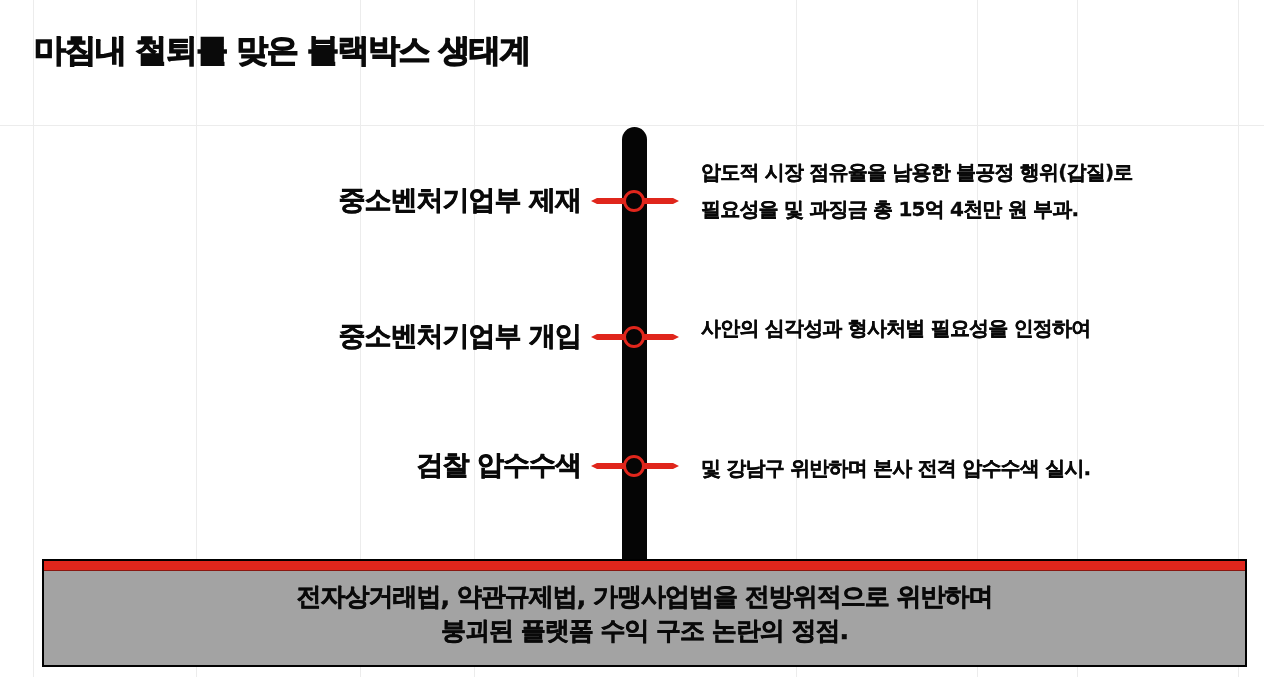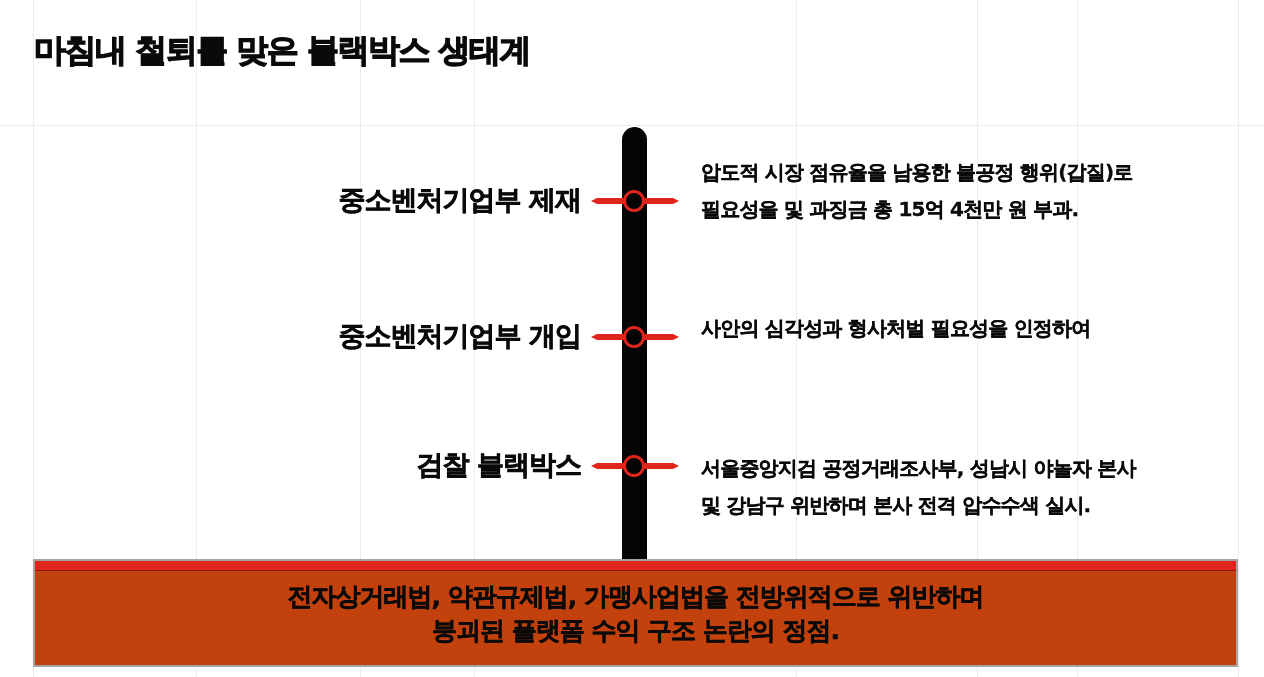--- a/index.html
+++ b/index.html
@@ -112,26 +112,26 @@
       font-weight: 700;
       letter-spacing: -0.8px;
       line-height: 29px;
       white-space: nowrap;
       color: #0a0a0a;
       -webkit-text-stroke: 0.3px #0a0a0a;
     }
     .event-desc div { margin: 8px; }
     .summary-box {
       position: absolute;
-      left: 33px;
+      left: 42px;
       top: 559px;
       width: 1201px;
       height: 104px;
-      border: 2px solid #a3a3a3;
-      background: #c2410c;
+      border: 2px solid #000000;
+      background: #a3a3a3;
     }
     .summary-box .stripe {
       position: absolute;
       left: 0;
       right: 0;
       top: 0;
       height: 9px;
       background: #e0261c;
       border-bottom: 1px solid #8a1710;
     }
@@ -182,29 +182,28 @@
 <div class="connector" style="top:325px">
   <div class="tip-l"></div>
   <div class="bar"></div>
   <div class="tip-r"></div>
   <div class="dot"></div>
 </div>
 <div class="event-desc" style="top:306px">
   <div>사안의 심각성과 형사처벌 필요성을 인정하여</div>
 </div>
 
-<div class="event-label" style="top:447px">검찰 블랙박스</div>
+<div class="event-label" style="top:447px">검찰 압수수색</div>
 <div class="connector" style="top:454px">
   <div class="tip-l"></div>
   <div class="bar"></div>
   <div class="tip-r"></div>
   <div class="dot"></div>
 </div>
 <div class="event-desc" style="top:446px">
-  <div>서울중앙지검 공정거래조사부, 성남시 야놀자 본사</div>
   <div>및 강남구 위반하며 본사 전격 압수수색 실시.</div>
 </div>
 
 <div class="summary-box">
   <div class="stripe"></div>
   <div class="summary-text">
     <div>전자상거래법, 약관규제법, 가맹사업법을 전방위적으로 위반하며</div>
     <div>붕괴된 플랫폼 수익 구조 논란의 정점.</div>
   </div>
 </div>

